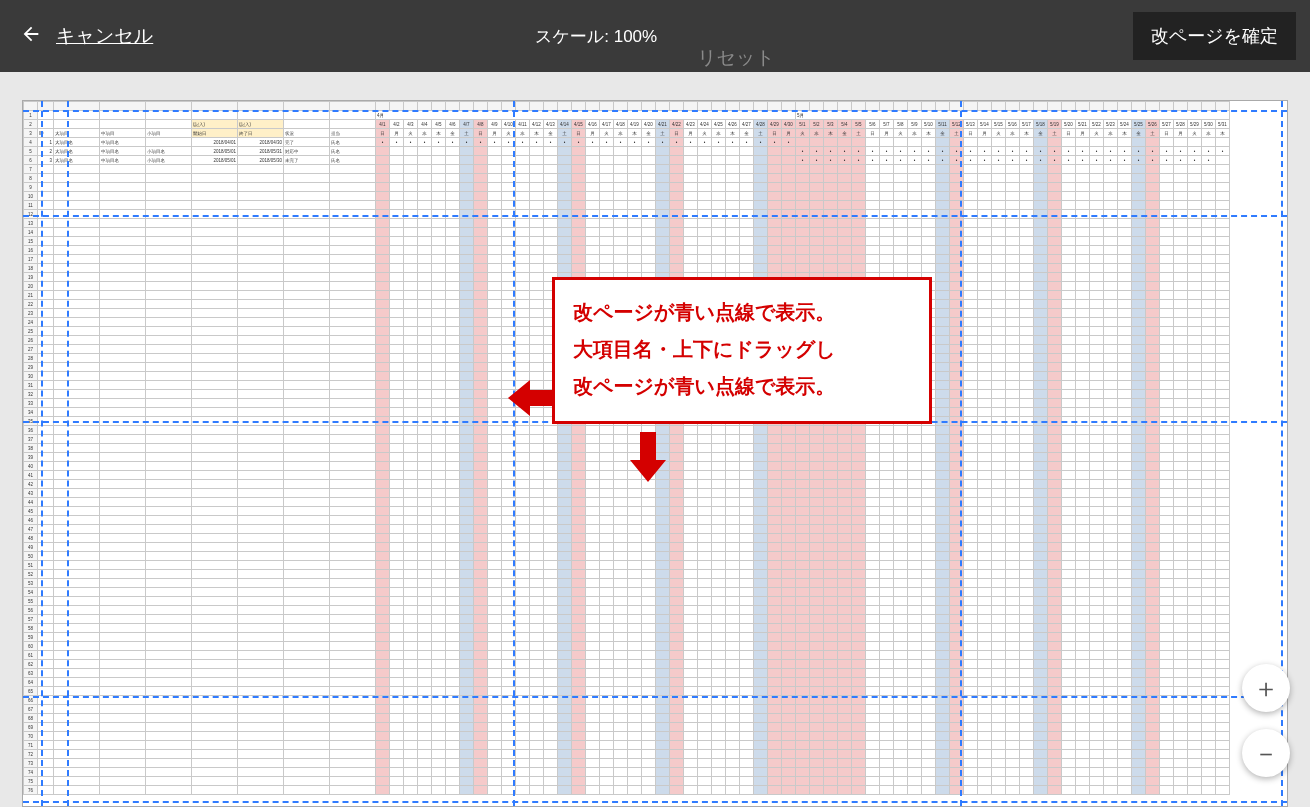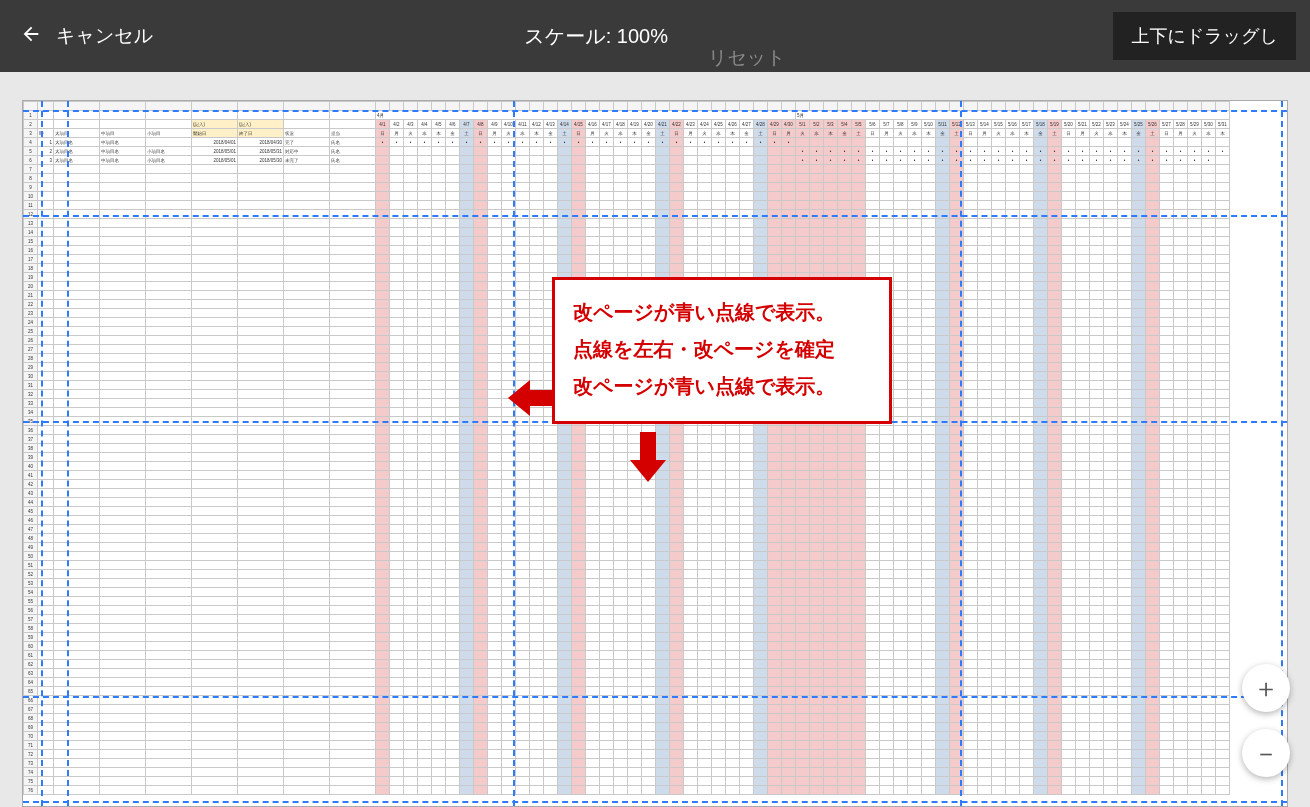--- a/index.html
+++ b/index.html
@@ -1,22 +1,22 @@
 <!DOCTYPE html>
 <html><head>
 <meta charset="utf-8">
 <style>
   * { margin: 0; padding: 0; box-sizing: border-box; }
   body { font-family: "Hiragino Kaku Gothic Pro", "Meiryo", sans-serif; background: #e8e8e8; overflow: hidden; width: 1310px; height: 807px; position: relative; }
   .topbar { height: 72px; background: #3a3a3a; display: flex; align-items: center; color: #fff; position: relative; }
-  .back { display: flex; align-items: center; gap: 14px; padding-left: 20px; cursor: pointer; }
+  .back { display: flex; align-items: center; gap: 14px; padding-left: 20px; cursor: pointer; text-decoration: underline; }
   .back-arrow svg { width: 22px; height: 22px; fill: #fff; }
   .cancel { font-size: 19px; color: #fff; }
   .center { position: absolute; left: 50%; transform: translateX(-50%); display: flex; align-items: center; gap: 40px; }
-  .scale { font-size: 20px; color: #fff; font-weight: 500; }
+  .scale { font-size: 17px; color: #fff; font-weight: 500; }
   .reset { font-size: 19px; color: #8a8a8a; cursor: pointer; margin-top: 44px; }
   .confirm { margin-left: auto; margin-right: 14px; background: #222; color: #fff; border: none; padding: 12px 18px; font-size: 18px; cursor: pointer; }
   .canvas { position: absolute; top: 72px; left: 0; right: 0; bottom: 0; overflow: hidden; background: #e8e8e8; padding: 28px 22px 0 22px; }
   .sheet-wrap { position: relative; width: 100%; height: 100%; background: #fff; border: 1px solid #aaa; overflow: hidden; }
   table.grid { border-collapse: collapse; font-size: 4.5px; table-layout: fixed; }
   table.grid td, table.grid th { border: 1px solid #c9c9c9; height: 9px; padding: 0 1px; white-space: nowrap; overflow: hidden; vertical-align: middle; color: #333; }
   .rownum { width: 14px; text-align: center; background: #f5f5f5; color: #666; }
   .colA { width: 16px; }
   .colWide { width: 46px; }
   .colDay { width: 14px; text-align: center; }
@@ -24,21 +24,21 @@
   .khdr { background: #fff0c8; }
   .sun { background: #f5caca; }
   .sat { background: #cddbeb; }
   .bot-border td { border-bottom: 1.5px solid #000; }
   .dot { text-align: center; }
   
   .pb { position: absolute; background: none; pointer-events: none; }
   .pb-v { top: 0; bottom: 0; width: 0; border-left: 2px dashed #2f7bff; cursor: col-resize; pointer-events: auto; }
   .pb-h { left: 0; right: 0; height: 0; border-top: 2px dashed #2f7bff; cursor: row-resize; pointer-events: auto; }
   
-  .annot { position: absolute; left: 552px; top: 205px; width: 340px; background: #fff; border: 3px solid #d40000; padding: 14px 18px 16px 18px; }
+  .annot { position: absolute; left: 552px; top: 205px; width: 380px; background: #fff; border: 3px solid #d40000; padding: 14px 18px 16px 18px; }
   .annot p { color: #d40000; font-size: 20px; font-weight: bold; line-height: 1.85; }
   .arrow-left { position: absolute; left: 508px; top: 306px; }
   .arrow-left svg { width: 50px; height: 40px; fill: #d40000; }
   .arrow-down { position: absolute; left: 628px; top: 360px; }
   .arrow-down svg { width: 40px; height: 50px; fill: #d40000; }
   
   .zoom-btn { position: absolute; right: 20px; width: 48px; height: 48px; border-radius: 50%; background: #fff; box-shadow: 0 2px 6px rgba(0,0,0,0.3); display: flex; align-items: center; justify-content: center; font-size: 26px; color: #555; cursor: pointer; }
   .zoom-in { bottom: 95px; }
   .zoom-out { bottom: 30px; }
 </style>
@@ -51,21 +51,21 @@
       <svg viewBox="0 0 24 24">
           <path d="M20 11H7.8l5.6-5.6L12 4l-8 8 8 8 1.4-1.4L7.8 13H20z"></path>
         </svg>
     </span>
     <span class="cancel">キャンセル</span>
   </div>
   <div class="center">
     <span class="scale">スケール: 100%</span>
     <span class="reset">リセット</span>
   </div>
-  <button class="confirm">上下にドラッグし</button>
+  <button class="confirm">改ページを確定</button>
 </div>
 
 <div class="canvas">
   <div class="sheet-wrap" id="sheet-wrap">
     <table class="grid" id="grid">
         <tbody>
           <tr>
             <td class="rownum hdr"></td>
             <td class="hdr colA"></td>
             <td class="hdr colWide"></td>
@@ -5570,21 +5570,21 @@
         <polygon points="0,20 22,2 22,12 50,12 50,28 22,28 22,38"></polygon>
       </svg>
   </div>
   <div class="arrow-down">
     <svg viewBox="0 0 40 50">
         <polygon points="20,50 2,28 12,28 12,0 28,0 28,28 38,28"></polygon>
       </svg>
   </div>
   <div class="annot">
     <p>改ページが青い点線で表示。</p>
-    <p>点線を左右・改ページを確定</p>
+    <p>大項目名・上下にドラッグし</p>
     <p>改ページが青い点線で表示。</p>
   </div>
 
   <div class="zoom-btn zoom-in">
       <span>＋</span>
     </div>
   <div class="zoom-btn zoom-out">
       <span>－</span>
     </div>
 </div>

